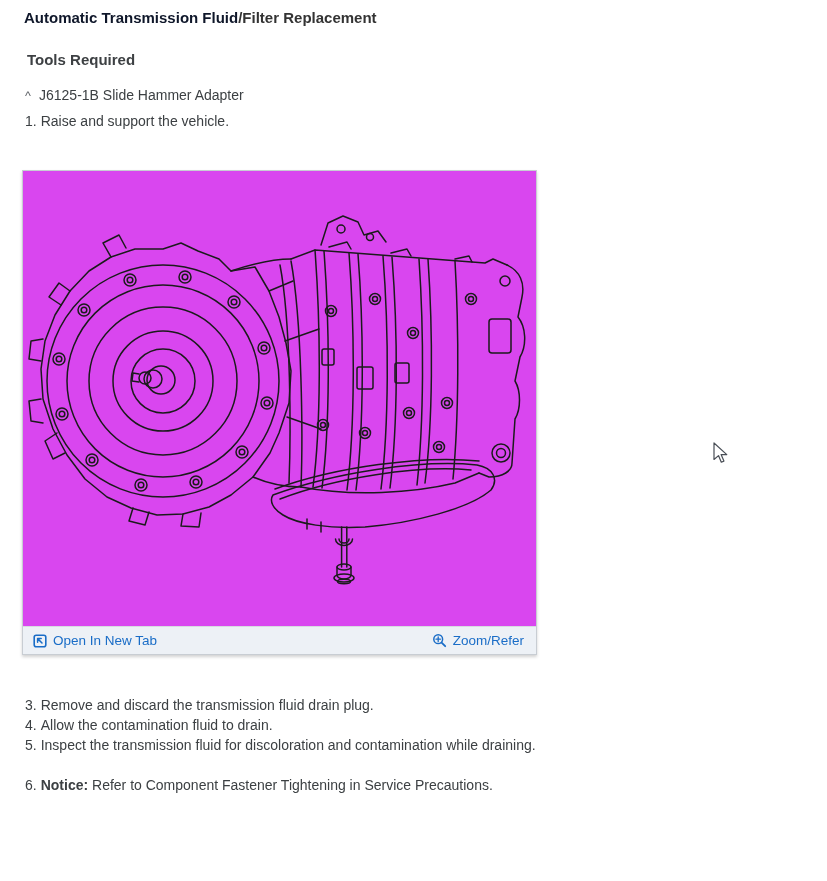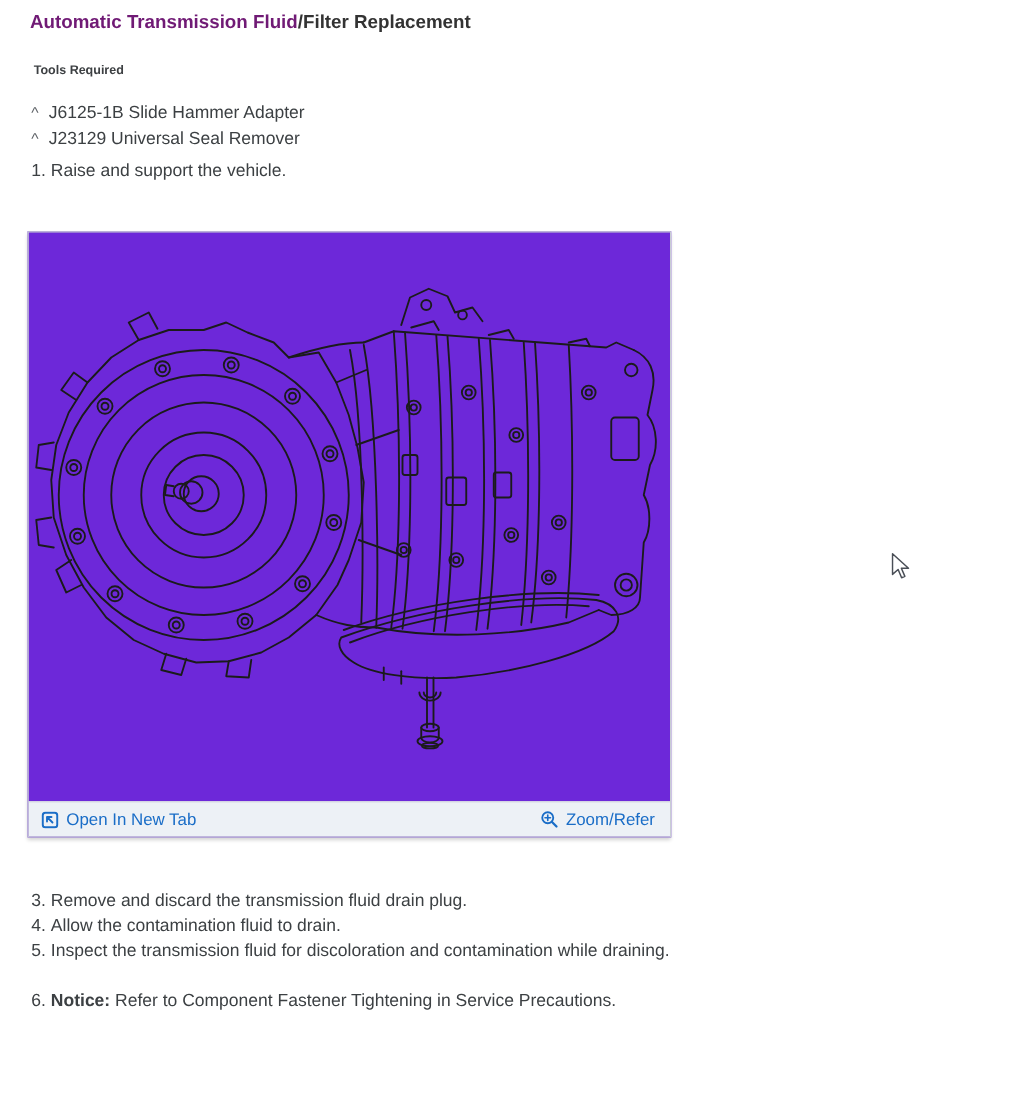--- a/index.html
+++ b/index.html
@@ -3,31 +3,31 @@
 <meta charset="utf-8">
 <style>
   html,body{margin:0;padding:0;}
   body{
     width:827px;height:881px;position:relative;overflow:hidden;
     background:#ffffff;color:#3c4043;
     font-family:"Liberation Sans", sans-serif;font-size:14px;
   }
   .doc{padding:9px 0 0 27px;}
   .title-row{margin-left:-3px;font-size:15px;font-weight:700;color:#333;}
-  a,.link{color:#701a75;text-decoration:none;cursor:pointer;}
-  .section-heading{margin-top:25px;font-weight:700;color:#3d4043;font-size:10px;}
+  a,.link{color:#0f172a;text-decoration:none;cursor:pointer;}
+  .section-heading{margin-top:25px;font-weight:700;color:#3d4043;font-size:15px;}
   .tool-list{margin-top:17px;}
   .tool-row{line-height:20px;}
   .caret{display:inline-block;width:14px;margin-left:-2px;font-size:12.5px;color:#5f6368;}
   .steps{margin-top:5px;}
   .step{line-height:20px;}
   .step .num{margin-right:4px;margin-left:-2px;}
   .figure-frame{
     width:513px;margin:39px 0 0 -5px;
-    border:1px solid #c8cdd3;background:#6d28d9;
+    border:1px solid #c8cdd3;background:#d946ef;
     box-shadow:0 2px 3px rgba(0,0,0,.18);
   }
   .figure-canvas{width:513px;height:455px;display:block;}
   .figure-footer{
     height:27px;background:#edf1f6;border-top:1px solid #d7dbe1;
     display:flex;align-items:center;justify-content:space-between;
     padding:0 12px 0 10px;font-size:13.5px;
   }
   .footer-btn{display:inline-flex;align-items:center;gap:6px;color:#1a6dc7;cursor:pointer;}
   .after-steps{margin-top:40px;}
@@ -41,21 +41,20 @@
 <div class="doc">
 
   <div class="title-row">
     <span class="link">Automatic Transmission Fluid</span><span>/Filter Replacement</span>
   </div>
 
   <div class="section-heading">Tools Required</div>
 
   <div class="tool-list">
     <div class="tool-row"><span class="caret">^</span><span>J6125-1B Slide Hammer Adapter</span></div>
-    <div class="tool-row"><span class="caret">^</span><span>J23129 Universal Seal Remover</span></div>
   </div>
 
 
   <div class="steps">
     <div class="step"><span class="num">1.</span><span>Raise and support the vehicle.</span></div>
   </div>
 
   <div class="figure-frame">
     <svg class="figure-canvas" viewBox="0 0 513 455" xmlns="http://www.w3.org/2000/svg">
       <g fill="none" stroke="#1b1b1b" stroke-width="1.5" stroke-linejoin="round" stroke-linecap="round">

